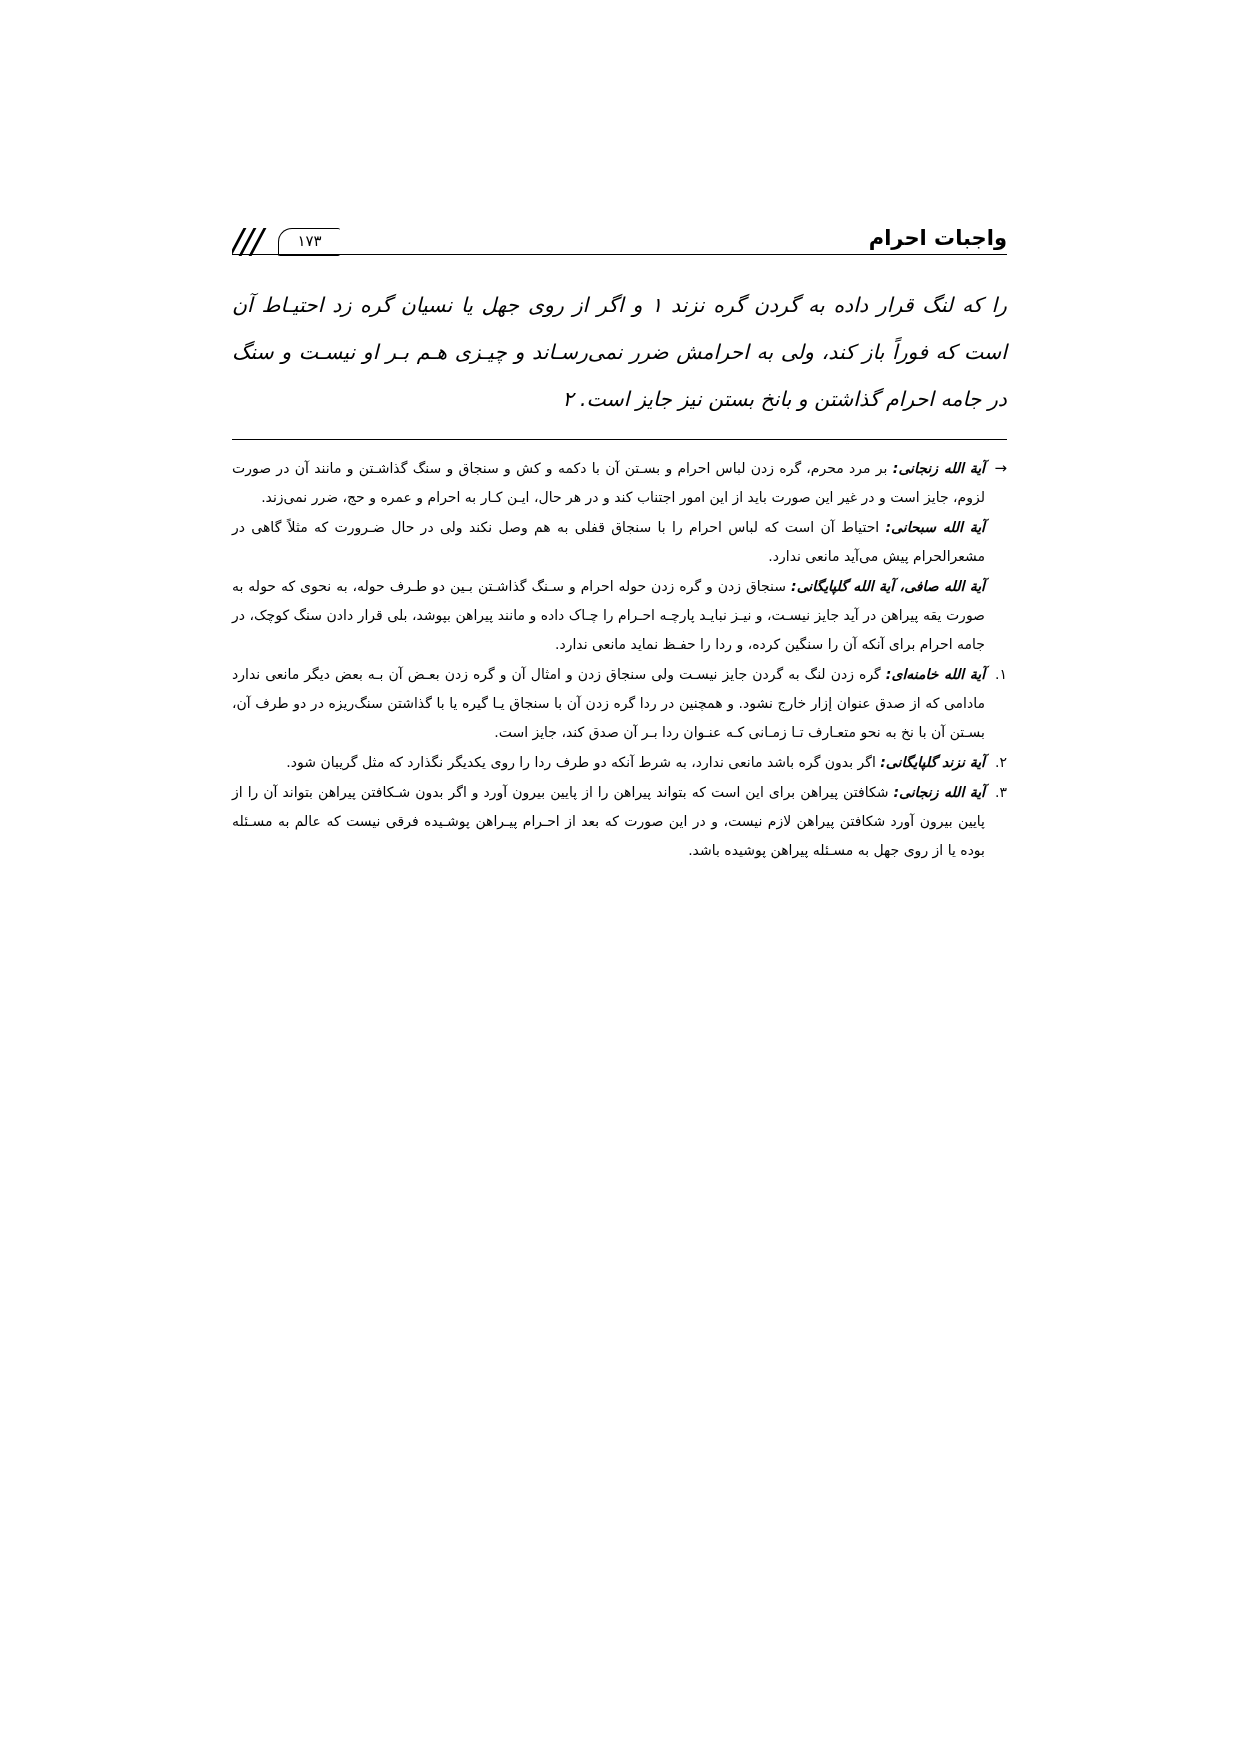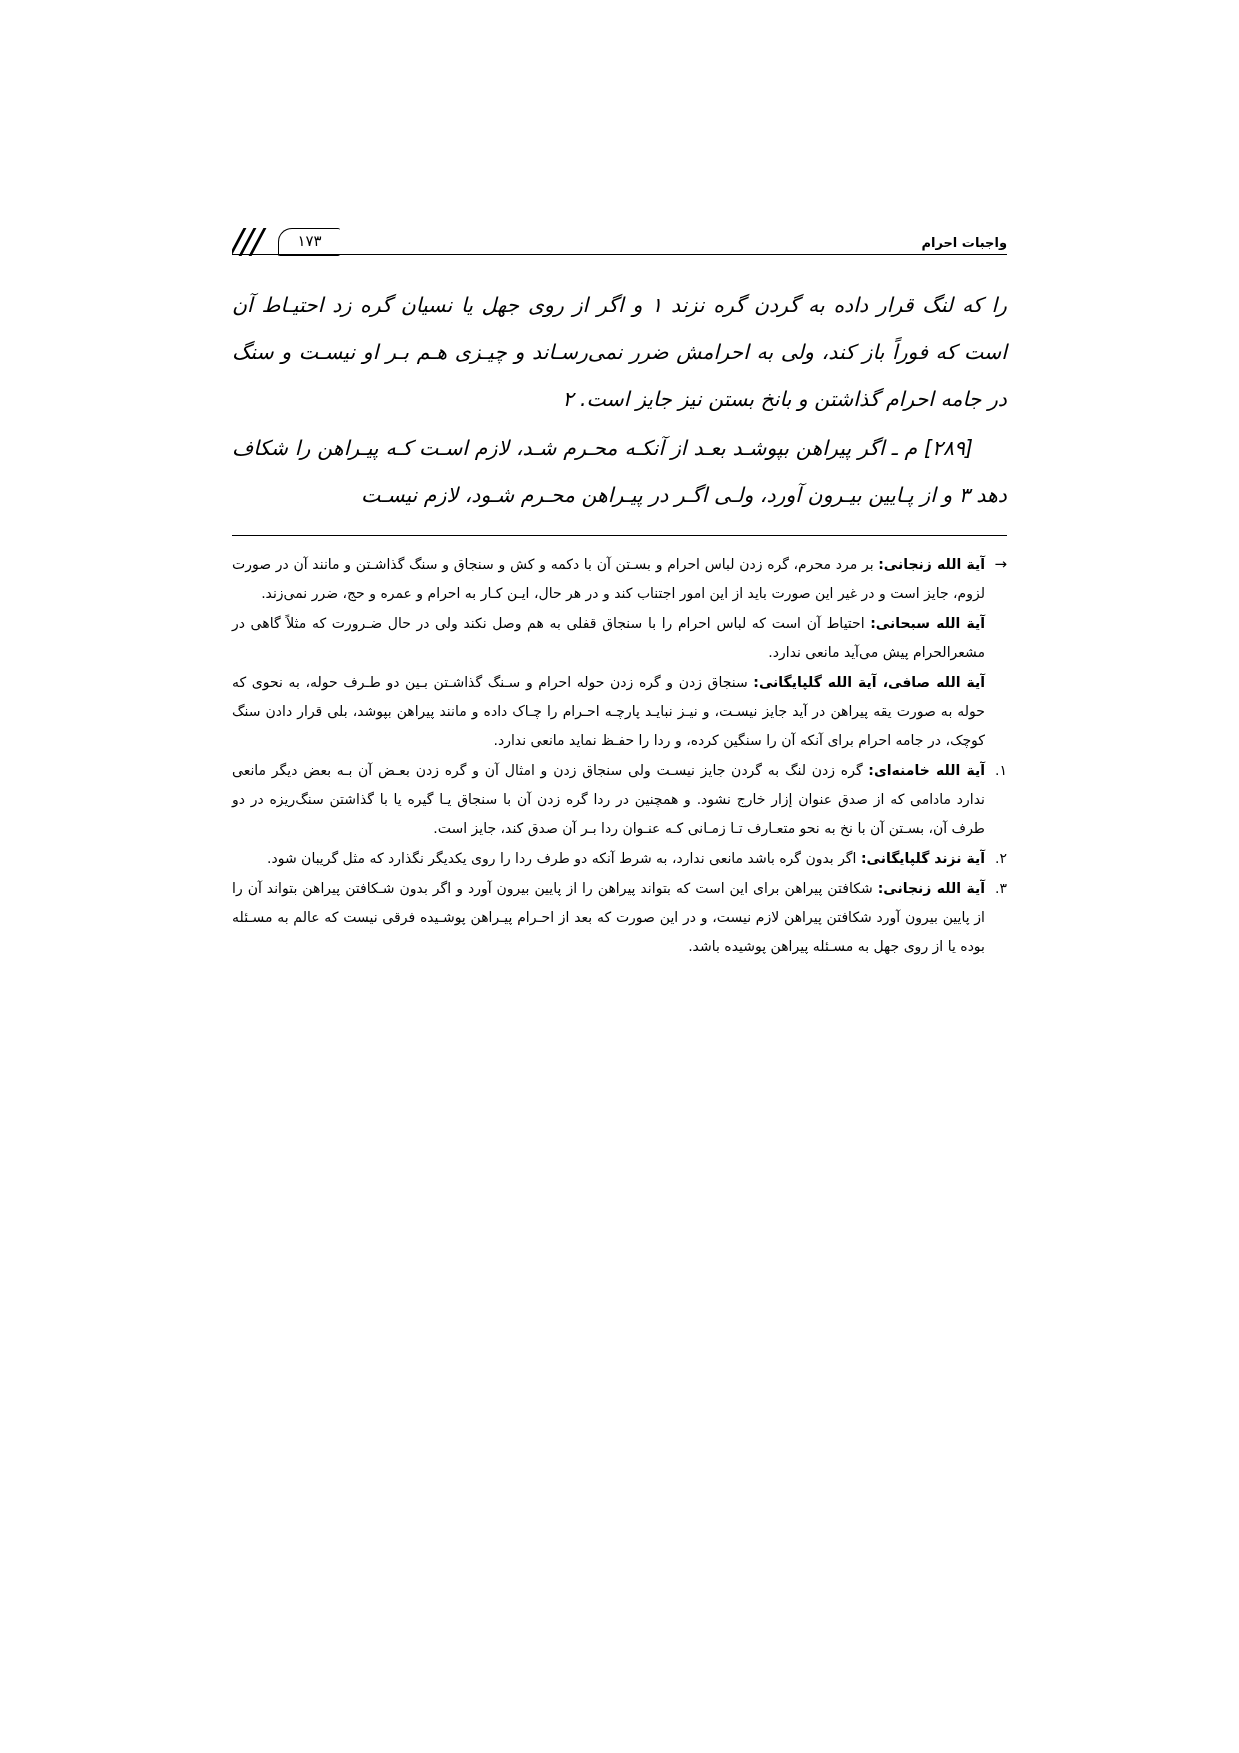--- a/index.html
+++ b/index.html
@@ -43,21 +43,21 @@
     left: 0;
     right: 0;
     bottom: 9px;
     height: 0;
     border-top: 1.6px solid #000;
   }
   .header-title {
     position: absolute;
     right: 0;
     bottom: 15px;
-    font-size: 13px;
+    font-size: 21px;
     font-weight: 700;
     letter-spacing: 0;
     line-height: 1;
     white-space: nowrap;
   }
   .folio-wrap {
     position: absolute;
     left: 0;
     bottom: 8px;
     height: 34px;
@@ -157,20 +157,21 @@
     font-size: 15px;
   }
   .fn-item.nomark {
     padding-right: 22px;
   }
   .fn-item.extra-indent {
     padding-right: 52px;
   }
   .fn-name {
     font-weight: 700;
+    font-style: italic;
   }
 </style>
 </head>
 <body>
 
 <div class="page">
   <div class="content">
 
     <div class="header">
       <div class="folio-wrap">
@@ -182,21 +183,20 @@
         <div class="folio-box">
           <span class="folio-num">۱۷۳</span>
         </div>
       </div>
       <div class="header-title">واجبات احرام</div>
       <div class="header-rule"></div>
     </div>
 
     <div class="body-block">
       <p class="body-para">را که لنگ قرار داده به گردن گره نزند ۱ و اگر از روی جهل یا نسیان گره زد احتیـاط آن است که فوراً باز کند، ولی به احرامش ضرر نمی‌رسـاند و چیـزی هـم بـر او نیسـت و سنگ در جامه احرام گذاشتن و بانخ بستن نیز جایز است. ۲</p>
-      <p class="body-para indent">[۲۸۹] م ـ اگر پیراهن بپوشـد بعـد از آنکـه محـرم شـد، لازم اسـت کـه پیـراهن را شکاف دهد ۳ و از پـایین بیـرون آورد، ولـی اگـر در پیـراهن محـرم شـود، لازم نیسـت</p>
     </div>
 
     <div class="fn-rule"></div>
 
     <div class="footnotes">
 
       <p class="fn-item">
         <span class="fn-marker arrow">→</span><span class="fn-name">آیة الله زنجانی:</span> <span>بر مرد محرم، گره زدن لباس احرام و بسـتن آن با دکمه و کش و سنجاق و سنگ گذاشـتن و مانند آن در صورت لزوم، جایز است و در غیر این صورت باید از این امور اجتناب کند و در هر حال، ایـن کـار به احرام و عمره و حج، ضرر نمی‌زند.</span>
       </p>
 

